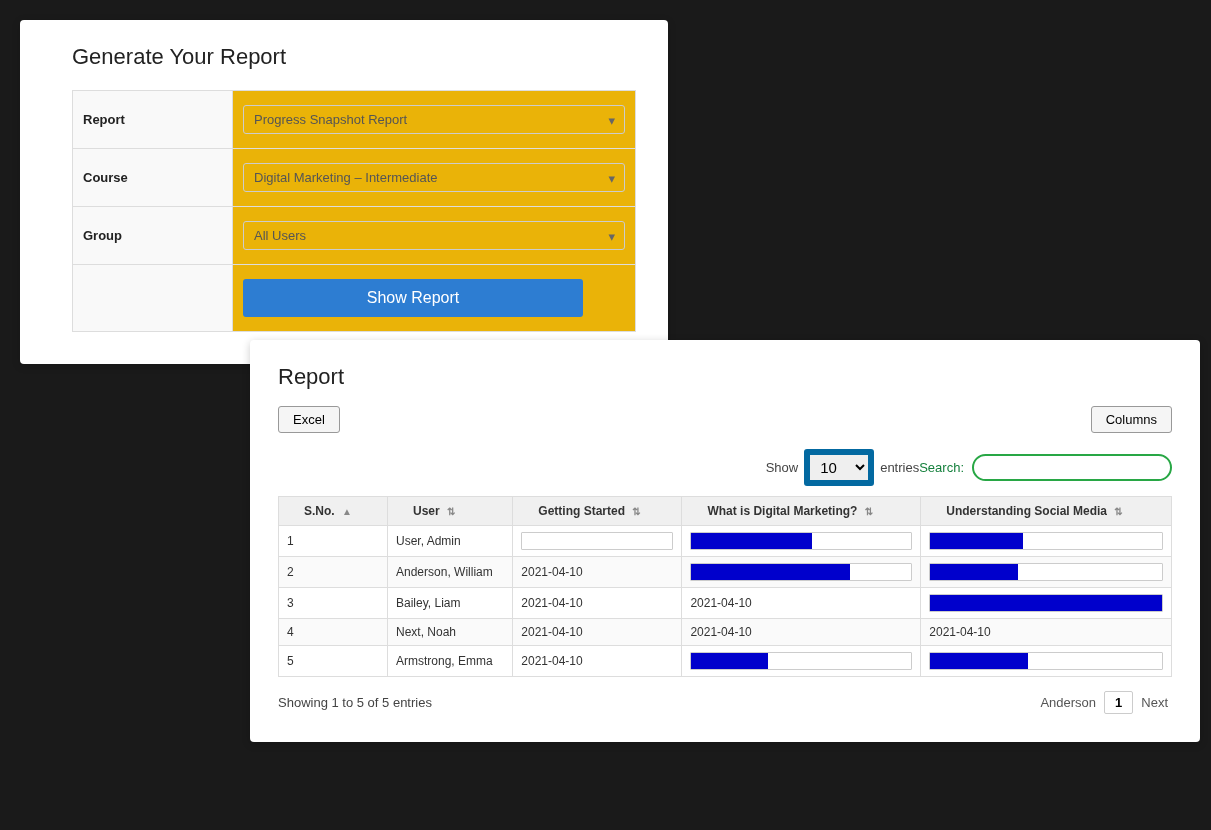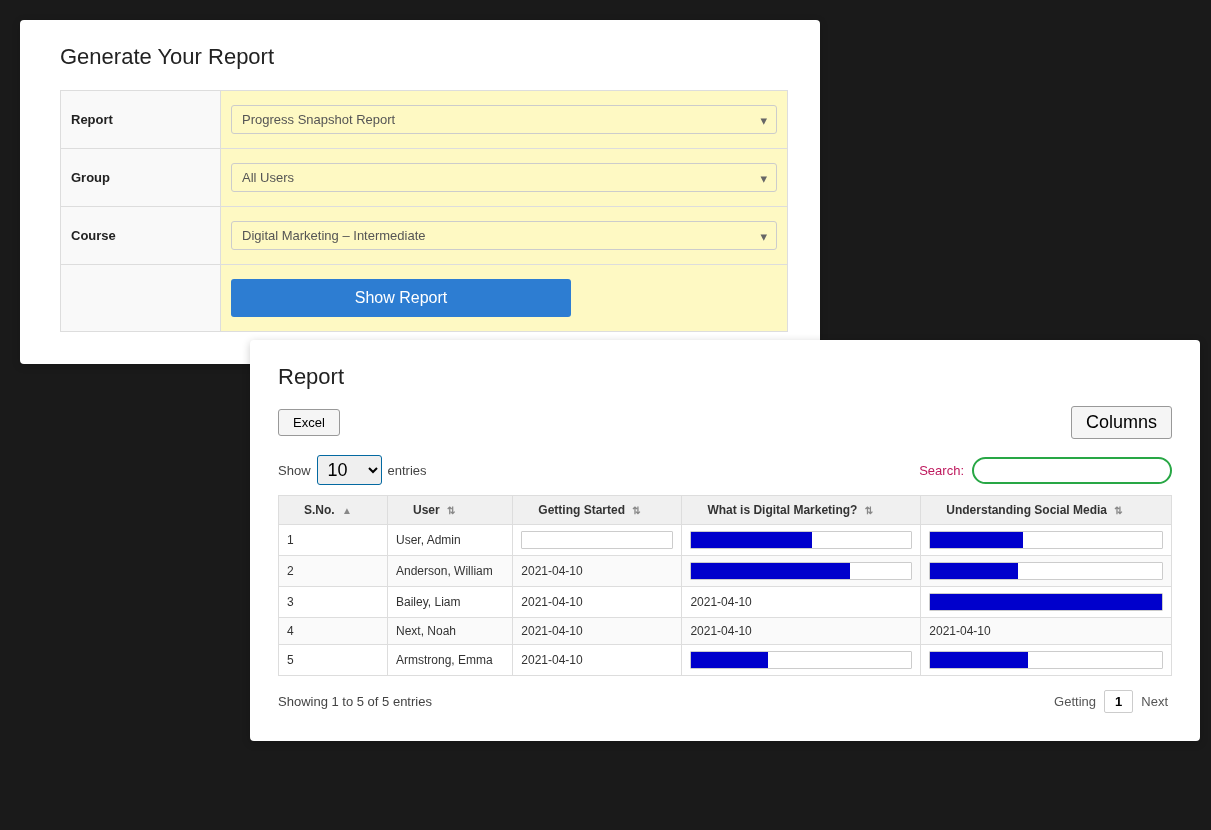--- a/index.html
+++ b/index.html
@@ -11,24 +11,24 @@
       height: 830px;
       position: relative;
       overflow: hidden;
     }
 
     
     .generate-card {
       position: absolute;
       top: 20px;
       left: 20px;
-      width: 800px;
+      width: 648px;
       background: #fff;
       border-radius: 4px;
-      padding: 24px 32px 32px 40px;
+      padding: 24px 32px 32px 52px;
       box-shadow: 0 2px 8px rgba(0,0,0,0.15);
       z-index: 2;
     }
 
     .generate-card h2 {
       font-size: 22px;
       font-weight: 400;
       margin-bottom: 20px;
       color: #222;
     }
@@ -44,21 +44,21 @@
     }
 
     .form-table tr td:first-child {
       width: 160px;
       font-weight: bold;
       color: #222;
       background: #f9f9f9;
     }
 
     .form-table tr td:last-child {
-      background: #fef9c3;
+      background: #eab308;
     }
 
     .select-wrapper {
       position: relative;
       display: block;
     }
 
     .select-wrapper select {
       width: 100%;
       padding: 6px 30px 6px 10px;
@@ -131,54 +131,54 @@
       padding: 5px 14px;
       font-size: 13px;
       cursor: pointer;
       border-radius: 3px;
     }
 
     .columns-btn {
       border: 1px solid #999;
       background: #f5f5f5;
       padding: 5px 14px;
-      font-size: 18px;
+      font-size: 13px;
       cursor: pointer;
       border-radius: 3px;
     }
 
     .table-controls {
       display: flex;
-      justify-content: space-between;
+      justify-content: flex-end;
       align-items: center;
       margin-bottom: 10px;
     }
 
     .show-entries {
       display: flex;
       align-items: center;
       gap: 6px;
       color: #444;
     }
 
     .show-entries select {
       padding: 3px 6px;
-      border: 1px solid #0369a1;
+      border: 6px solid #0369a1;
       border-radius: 3px;
-      font-size: 18px;
+      font-size: 15px;
     }
 
     .search-box {
       display: flex;
       align-items: center;
       gap: 8px;
     }
 
     .search-box label {
-      color: #be185d;
+      color: #15803d;
     }
 
     .search-box input {
       border: 2px solid #28a745;
       border-radius: 20px;
       padding: 4px 14px;
       width: 200px;
       font-size: 13px;
       outline: none;
     }
@@ -303,39 +303,39 @@
           <div class="select-wrapper">
             <select>
               <option>Progress Snapshot Report</option>
               <option>Completion Report</option>
               <option>Activity Report</option>
             </select>
           </div>
         </td>
       </tr>
       <tr>
+        <td><strong>Course</strong></td>
+        <td>
+          <div class="select-wrapper">
+            <select>
+              <option>Digital Marketing – Intermediate</option>
+              <option>Digital Marketing – Beginner</option>
+              <option>Social Media Basics</option>
+            </select>
+          </div>
+        </td>
+      </tr>
+      <tr>
         <td><strong>Group</strong></td>
         <td>
           <div class="select-wrapper">
             <select>
               <option>All Users</option>
               <option>Group A</option>
               <option>Group B</option>
-            </select>
-          </div>
-        </td>
-      </tr>
-      <tr>
-        <td><strong>Course</strong></td>
-        <td>
-          <div class="select-wrapper">
-            <select>
-              <option>Digital Marketing – Intermediate</option>
-              <option>Digital Marketing – Beginner</option>
-              <option>Social Media Basics</option>
             </select>
           </div>
         </td>
       </tr>
       <tr class="show-report-row">
         <td></td>
         <td>
           <button class="show-report-btn">Show Report</button>
         </td>
       </tr>
@@ -445,18 +445,18 @@
               <div class="progress-bar-fill" style="width:42%"></div>
             </div>
           </td>
         </tr>
       </tbody>
   </table>
 
   <div class="pagination-row">
     <span class="pagination-info">Showing 1 to 5 of 5 entries</span>
     <div class="pagination-controls">
-      <span class="nav-btn">Getting</span>
+      <span class="nav-btn">Anderson</span>
       <button class="page-btn active">1</button>
       <span class="nav-btn">Next</span>
     </div>
   </div>
 </div>
 
 </body></html>

